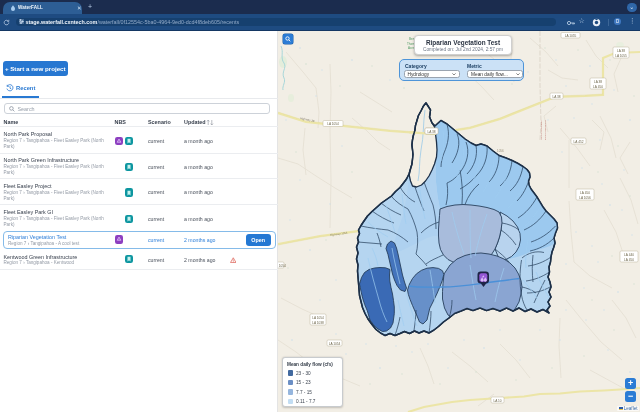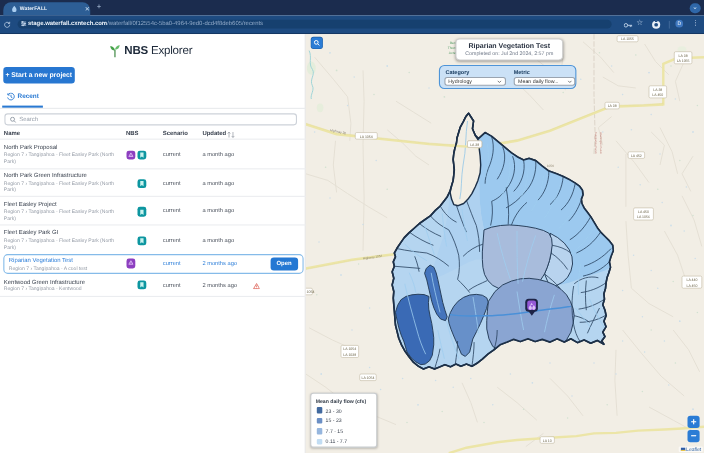--- a/index.html
+++ b/index.html
@@ -80,28 +80,20 @@
  <svg class="tbicon" style="left:592px;top:4px" width="9" height="9" viewBox="0 0 9 9">
         <circle cx="4.5" cy="4.5" r="3.7" fill="#e9eff7"></circle>
         <circle cx="4.5" cy="4.5" r="1.7" fill="#1e4b81"></circle>
         <rect x="3.4" y="0.6" width="2.2" height="1.4" fill="#1e4b81"></rect>
       </svg>
  <div class="tbicon" style="left:608px;top:4.5px;width:1px;height:7px;background:#3c6697"></div>
  <div class="tbicon" style="left:614px;top:3.5px;width:7px;height:7px;border-radius:50%;background:#3f78c0;color:#fff;font-size:4.5px;text-align:center;line-height:7px">D</div>
  <div class="tbicon" style="left:629px;top:3px;font-size:6.5px;letter-spacing:0;color:#c7d9ee">⋮</div>
 </div>
 <div id="panel">
- <div id="logo">
-  <svg width="11" height="13" viewBox="0 0 11 13" style="margin-right:3px">
-          <path d="M5.5 12 C5.5 9 5.5 7 5.5 5.5" stroke="#2e7d32" stroke-width="1" fill="none"></path>
-          <path d="M5.5 6 C5.2 3.5 3.8 2.2 1.2 1.8 C1.5 4.6 3 5.9 5.5 6Z" fill="#43a047"></path>
-          <path d="M5.6 5.2 C5.8 3.2 7 1.6 9.8 1 C9.6 3.8 8 5.3 5.6 5.2Z" fill="#66bb6a"></path>
-        </svg>
-  <span id="logotxt"><b>NBS</b> Explorer</span>
- </div>
  <div id="startbtn">+ Start a new project</div>
  <div id="rectab"><svg width="8" height="8" viewBox="0 0 8 8" style="margin-right:2px">
           <path d="M1.2 2.2 A3.1 3.1 0 1 1 0.9 4.6 M1.2 0.8v1.6h1.6 M4 2.2v2l1.4 0.9" fill="none" stroke="#2979d2" stroke-width="0.8"></path>
         </svg>Recent</div>
  <div id="tabline"></div>
       <div id="tabdiv"></div>
  <div id="search">
         <svg class="mag" width="6" height="6" viewBox="0 0 6 6">
           <circle cx="2.4" cy="2.4" r="1.8" fill="none" stroke="#8d96a2" stroke-width="0.8"></circle>
           <line x1="3.8" y1="3.8" x2="5.4" y2="5.4" stroke="#8d96a2" stroke-width="0.8"></line>

